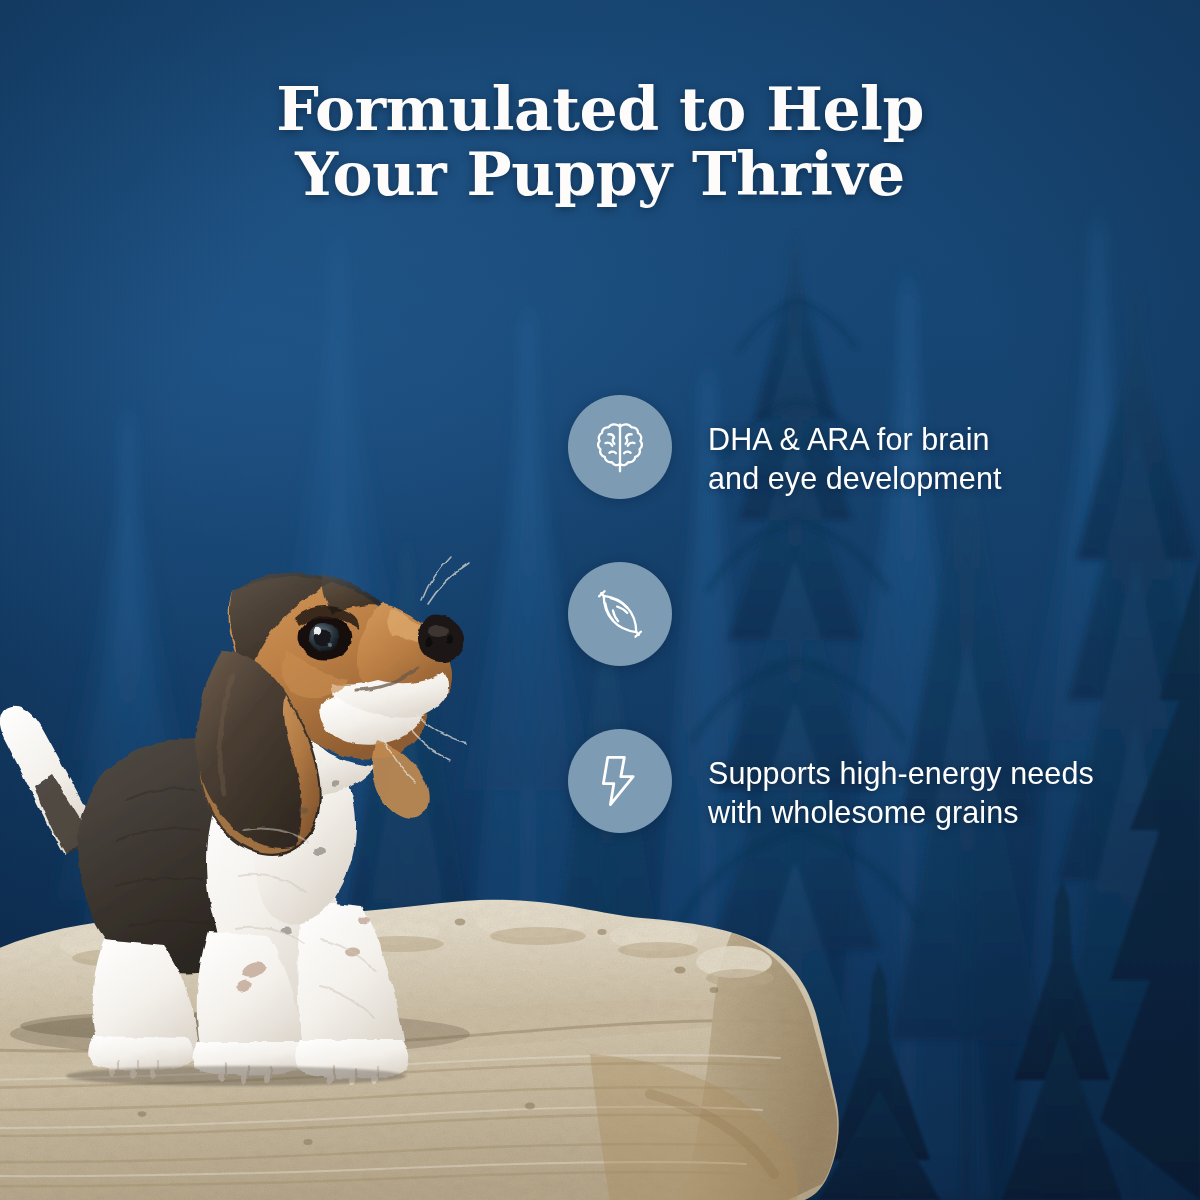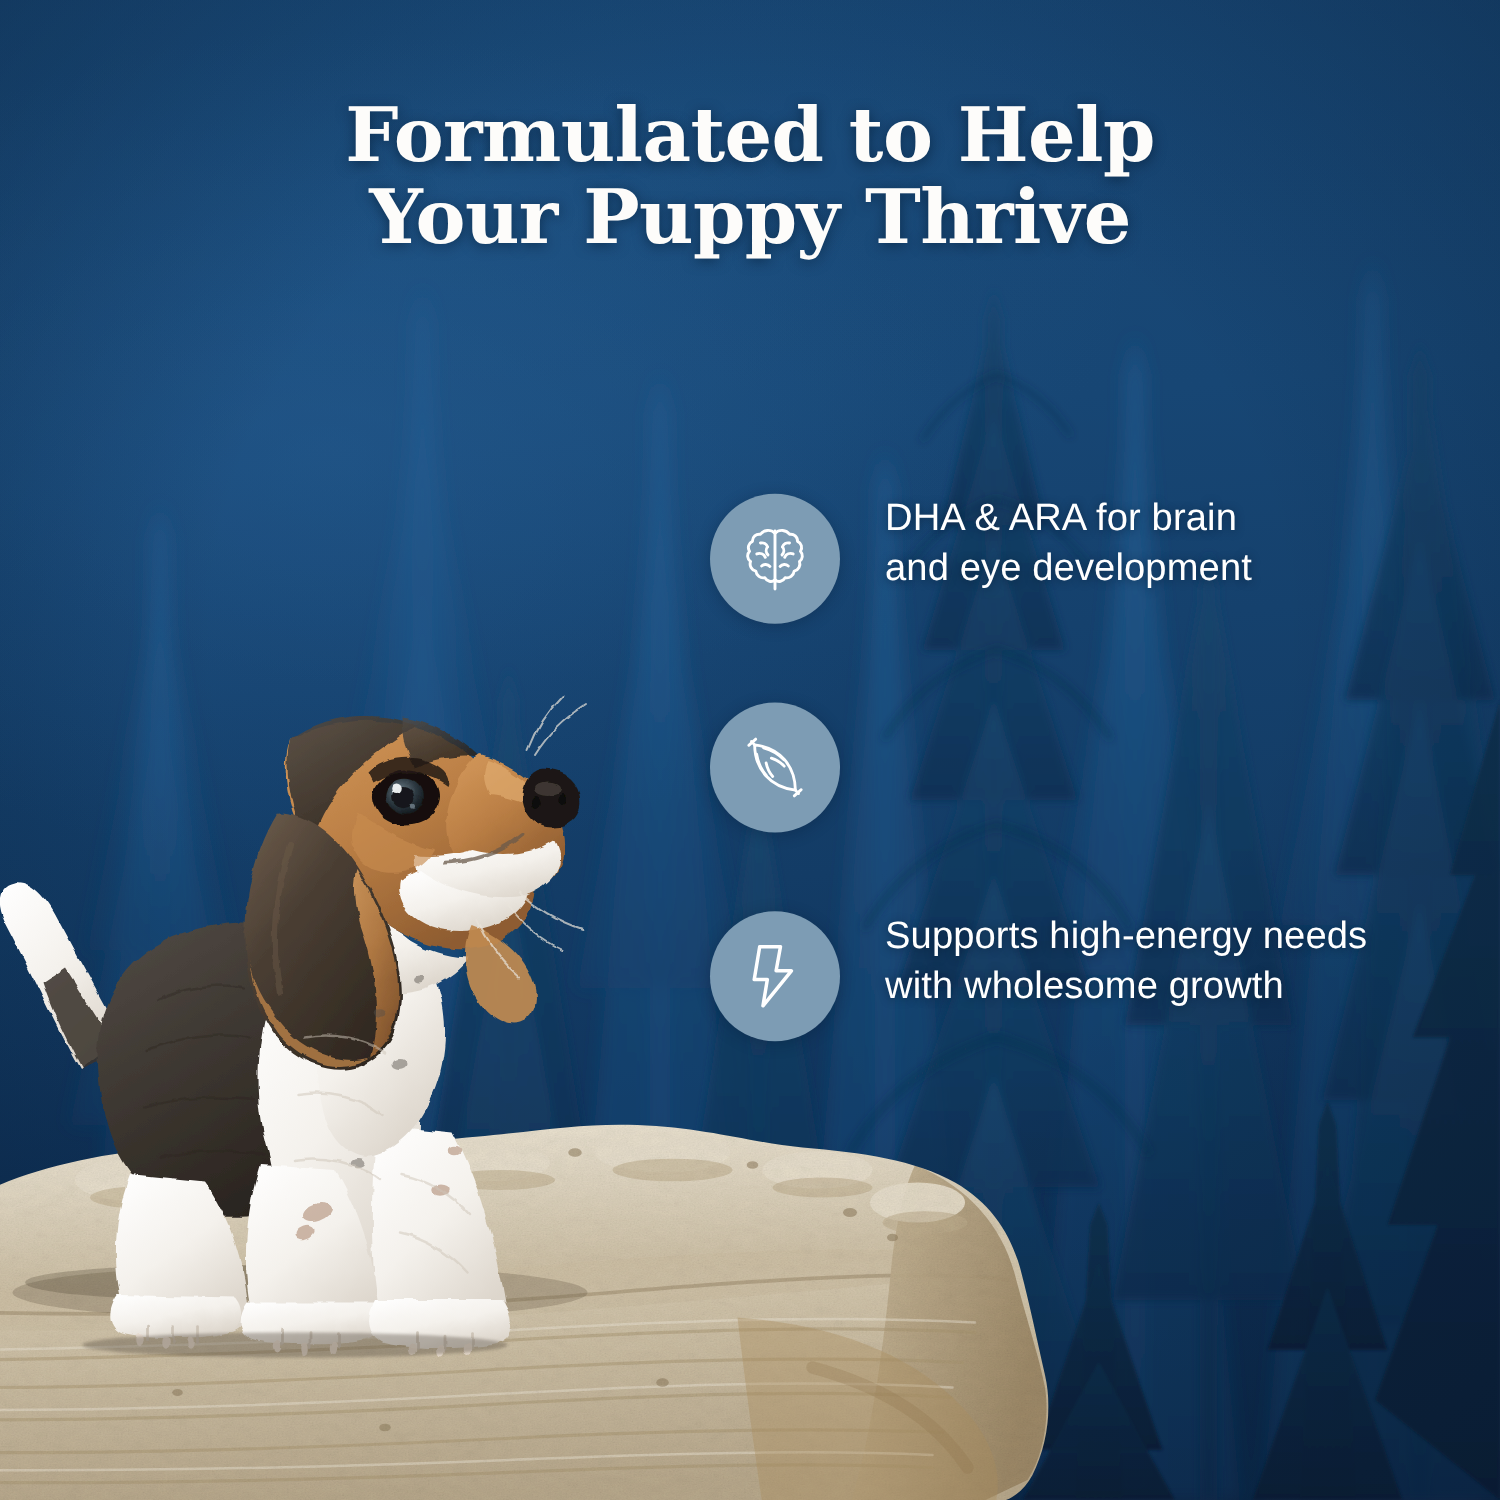--- a/index.html
+++ b/index.html
@@ -56,21 +56,21 @@
   }
   .headline .ln { display:block; }
   .headline .ln2 { margin-top:6px; }
 
   
   .features {
     position:absolute; left:568px; top:395px; width:600px;
     z-index:30;
     display:flex; flex-direction:column; gap:63px;
   }
-  .feature { display:flex; align-items:flex-start; gap:36px; }
+  .feature { display:flex; align-items:flex-end; gap:36px; }
   .f-icon {
     flex:0 0 auto;
     width:104px; height:104px; border-radius:50%;
     background:#7d9cb4;
     display:flex; align-items:center; justify-content:center;
     box-shadow:0 2px 12px rgba(5,24,46,.30);
   }
   .f-icon svg { display:block; }
   .f-text {
     color:#ffffff;
@@ -260,21 +260,21 @@
       </div>
     </div>
 
     <div class="feature">
       <div class="f-icon">
         <svg width="56" height="56" viewBox="0 0 64 64" fill="none" stroke="#ffffff" stroke-width="3.2" stroke-linecap="round" stroke-linejoin="round">
           <path d="M37 5 L18 5 L13 35 L25 35 L21 59 L47 27 L33 27 Z"></path>
         </svg>
       </div>
       <div class="f-text">Supports high-energy needs
-with wholesome growth</div>
+with wholesome grains</div>
     </div>
 
   </div>
 
   <div class="rock">
     <svg viewBox="0 0 920 330" preserveAspectRatio="none" aria-hidden="true">
       <defs>
         <linearGradient id="rockTop" x1="0" y1="0" x2="0.2" y2="1">
           <stop offset="0%" stop-color="#efe7d6"></stop>
           <stop offset="40%" stop-color="#e2d8c3"></stop>

